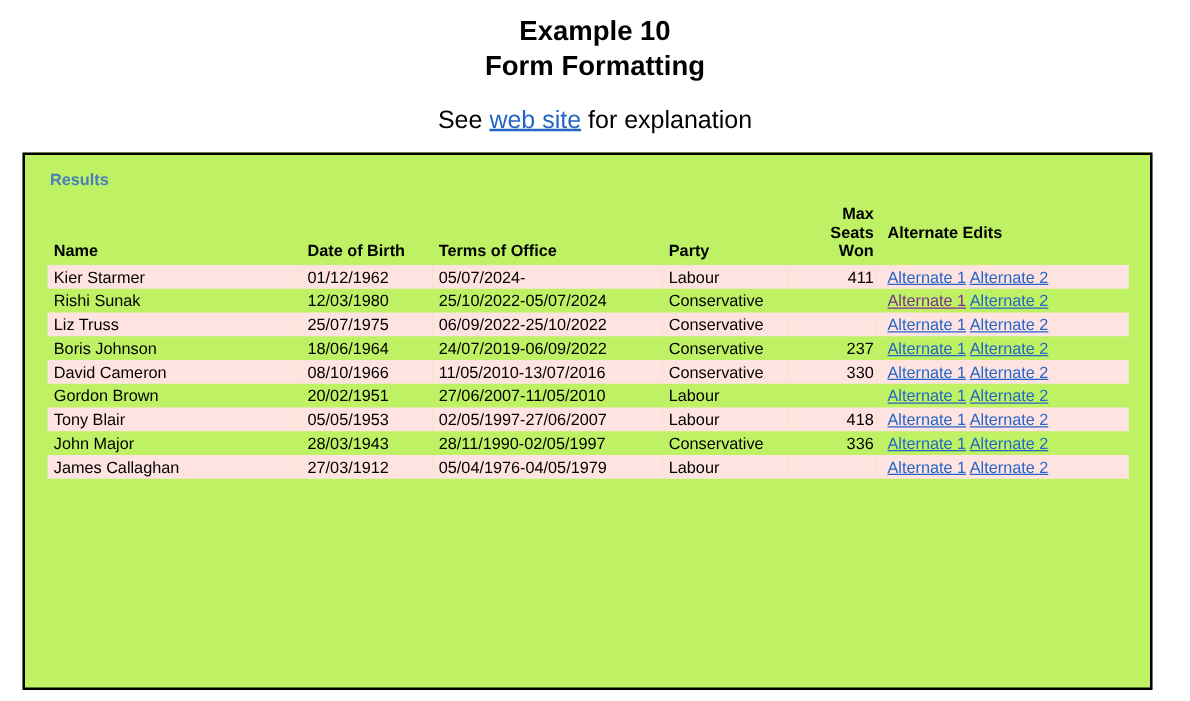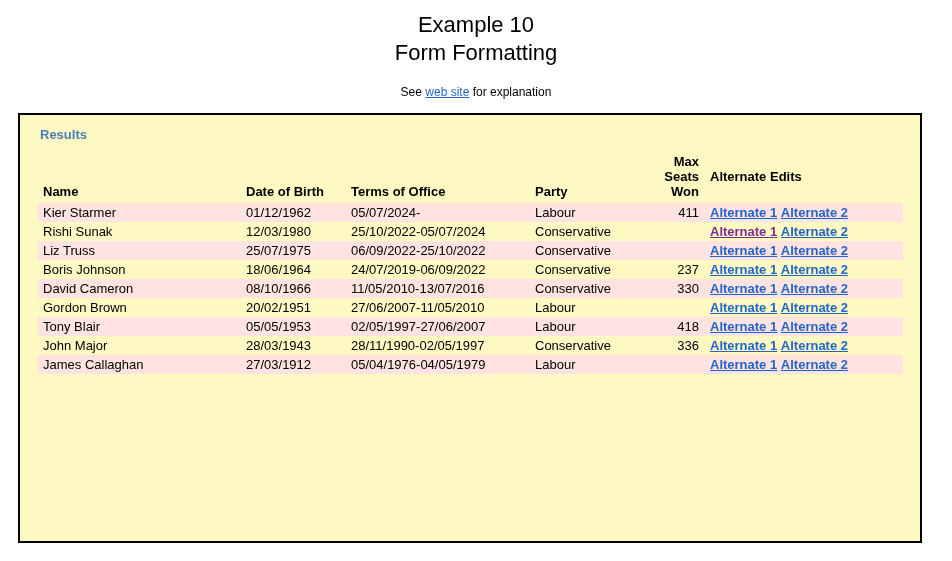--- a/index.html
+++ b/index.html
@@ -5,41 +5,41 @@
   * { box-sizing: border-box; }
   html, body { margin: 0; padding: 0; }
   body {
     width: 952px; height: 561px;
     font-family: "Liberation Sans", sans-serif;
     background: #ffffff; color: #000000;
     overflow: hidden;
   }
   .page-title {
     text-align: center;
-    font-weight: normal;
+    font-weight: bold;
     font-size: 22px;
     line-height: 28px;
     margin-top: 11px;
   }
   .subtitle {
     text-align: center;
-    font-size: 12px;
+    font-size: 20px;
     margin: 18px 0 0 0;
   }
   .subtitle a {
     color: #2465c8;
     text-decoration: underline;
     cursor: pointer;
   }
   .results-box {
     margin: 14px 30px 0 18px;
     height: 430px;
     border: 2px solid #000000;
     padding: 12px 0 0 18px;
-    background: #fef9c3;
+    background: #bef264;
   }
   .results-label {
     color: #4a7ebb;
     font-weight: bold;
     font-size: 13px;
     margin-left: 2px;
     line-height: 15px;
   }
   table.results-table {
     border-collapse: collapse;
@@ -67,21 +67,20 @@
     line-height: 15px;
     white-space: pre-line;
   }
   td.c-seats { text-align: right; padding-right: 2px; }
   td.c-alt { padding-left: 9px; white-space: nowrap; }
   tbody tr:nth-child(odd) td { background: #ffe3e0; }
   a.alt-link {
     color: #2465c8;
     text-decoration: underline;
     cursor: pointer;
-    font-weight: bold;
   }
   a.alt-link.visited { color: #7d2d91; }
 </style>
 </head>
 <body>
 
 <div class="page-title">
   <div>Example 10</div>
   <div>Form Formatting</div>
 </div>

